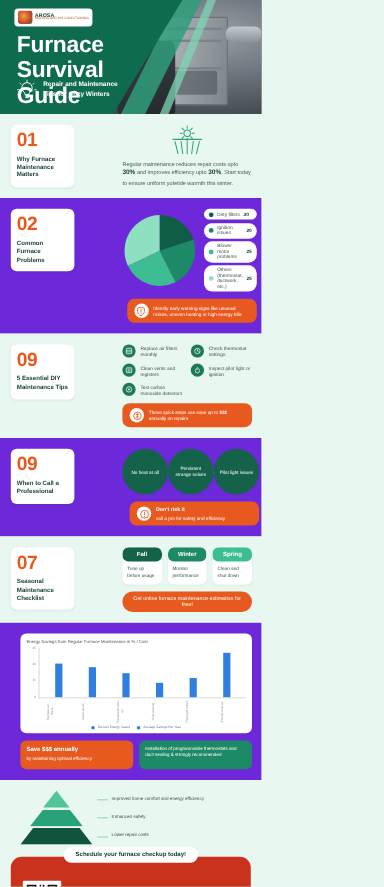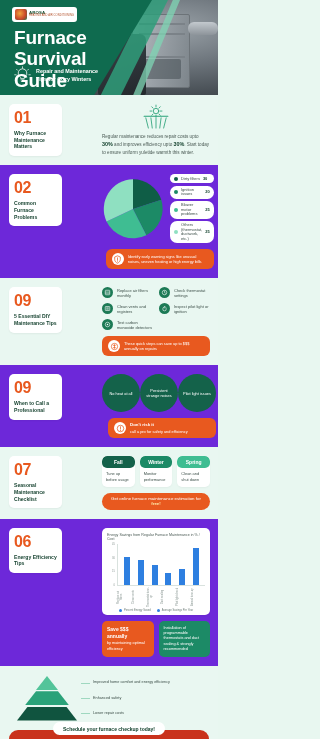--- a/index.html
+++ b/index.html
@@ -434,24 +434,20 @@
           <div class="season-b">Clean and shut down</div>
         </div>
       </div>
       <div class="cta-pill">
         <span>Get online furnace maintenance estimation for </span><b>free!</b>
       </div>
     </div>
   </div>
 
   <div class="sec band-mint">
-    <div class="numbox">
-      <div class="num">06</div>
-      <div class="numlabel">Energy Efficiency Tips</div>
-    </div>
     <div class="secbody">
       <div class="chart-card">
         <div class="chart-title">Energy Savings from Regular Furnace Maintenance in % / Cost</div>
         <div class="chart-plot">
           <div class="yaxis">
             <span class="ytick" style="top:0%">45</span>
             <span class="ytick" style="top:33%">30</span>
             <span class="ytick" style="top:66%">15</span>
             <span class="ytick" style="top:99%">0</span>
           </div>

